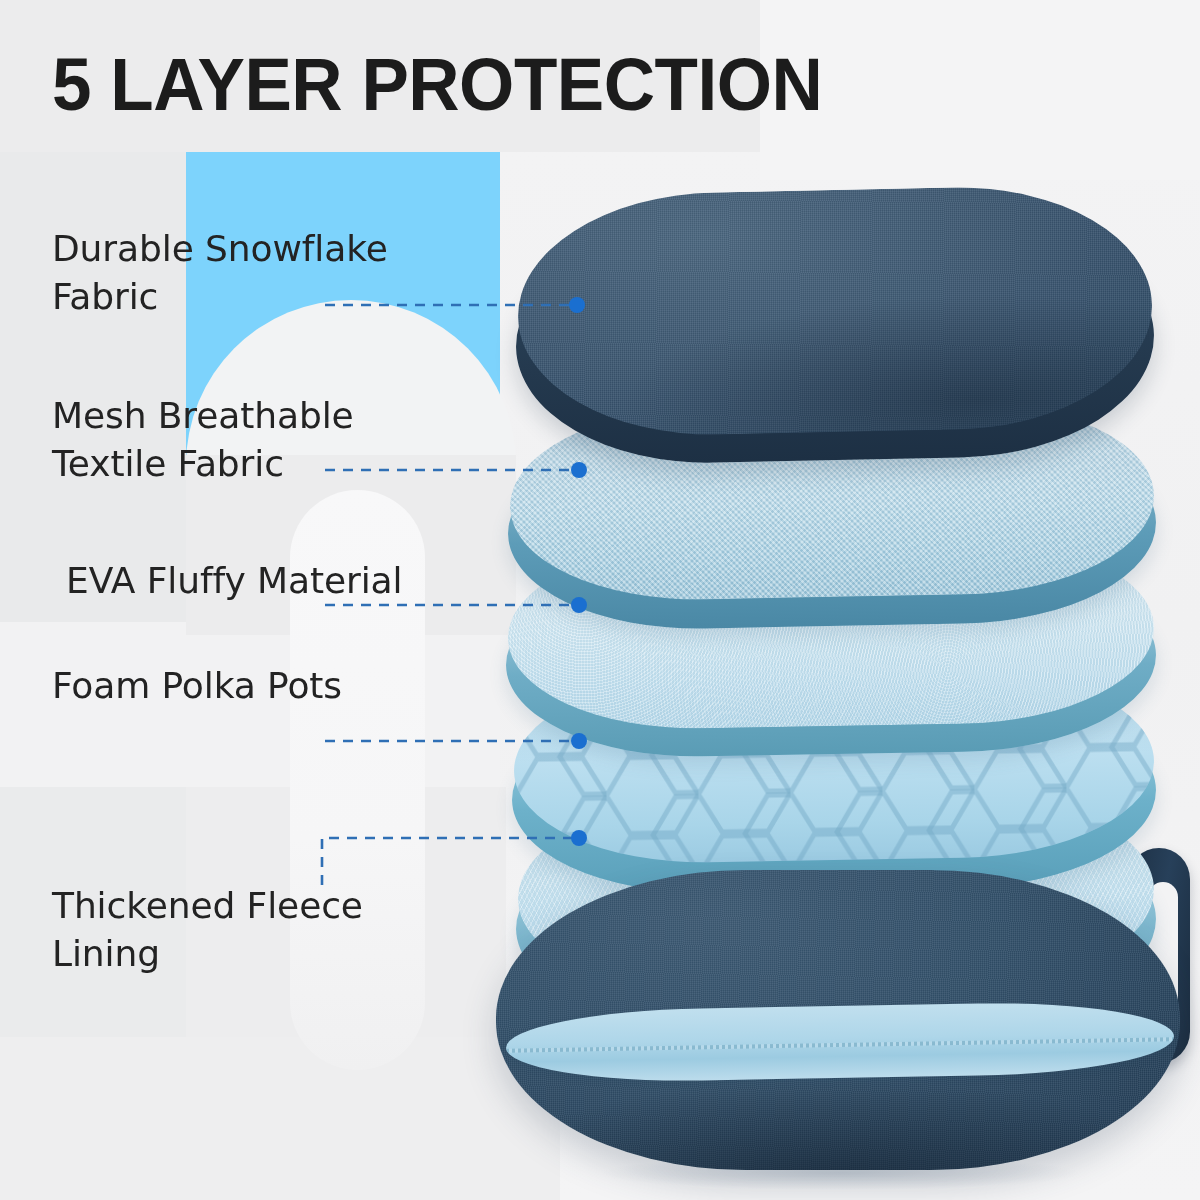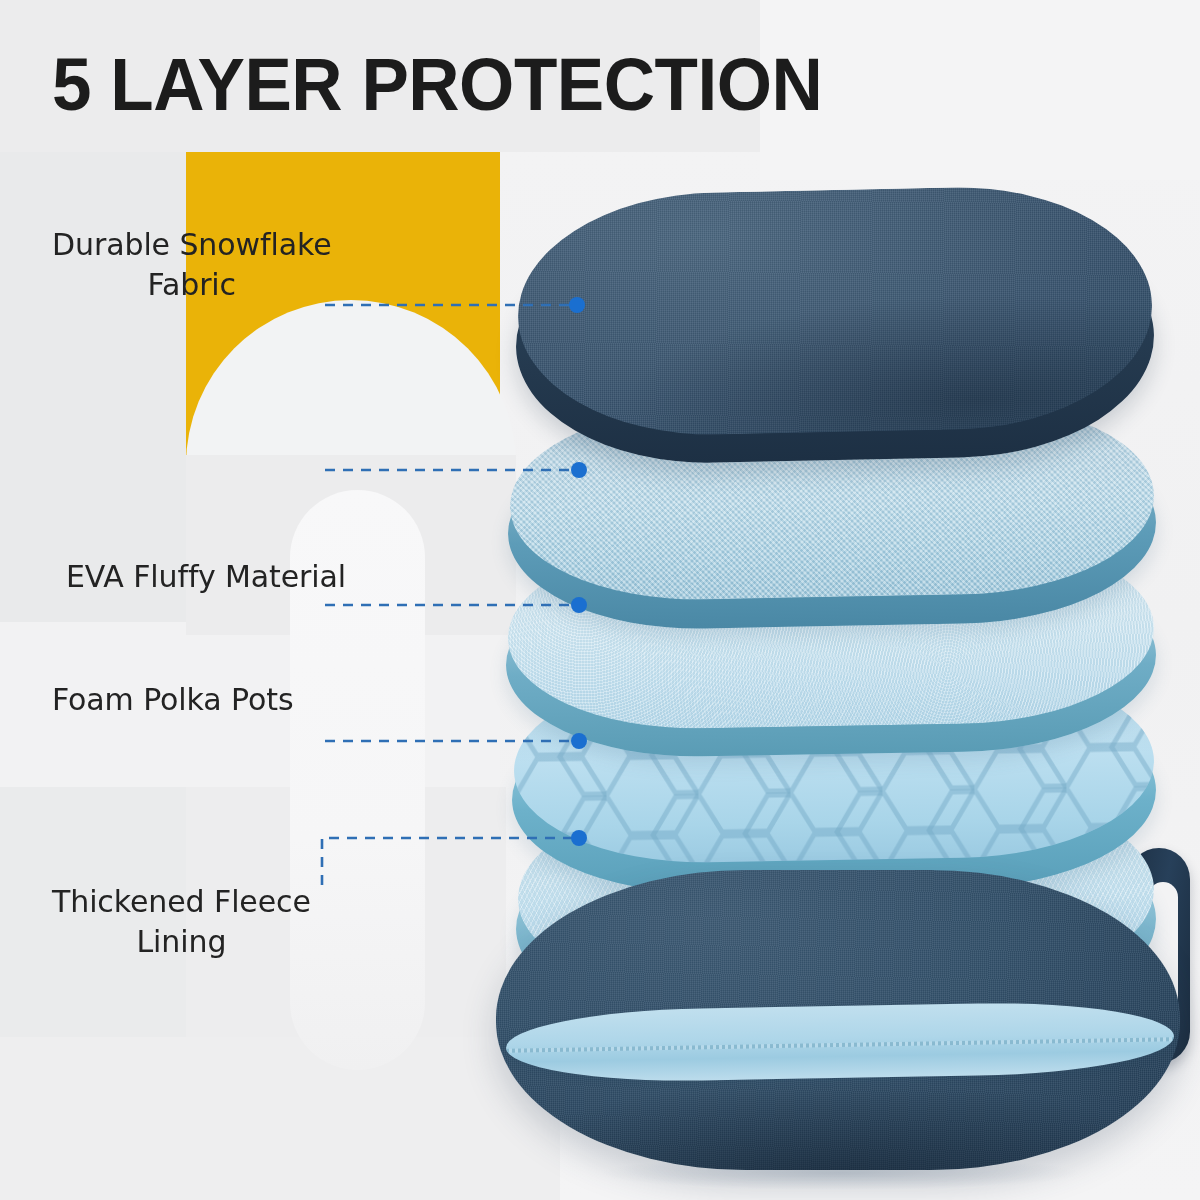--- a/index.html
+++ b/index.html
@@ -2,21 +2,21 @@
 <html><head>
 <meta charset="utf-8">
 <style>
   html,body{margin:0;padding:0;}
   body{
     width:1200px;height:1200px;overflow:hidden;
     font-family:"DejaVu Sans", sans-serif;
     background:#eceded;
     position:relative;
   }
-  #stage{position:absolute;inset:0;width:1200px;height:1200px;overflow:hidden;background:#eab308;text-align:center;}
+  #stage{position:absolute;inset:0;width:1200px;height:1200px;overflow:hidden;background:#7dd3fc;}
 
   
   .bg-panel{position:absolute;pointer-events:none;}
   #bg-top-right{left:760px;top:0;width:440px;height:180px;background:#f4f4f5;}
   #bg-top-strip{left:0;top:0;width:760px;height:152px;background:#ececed;}
   #bg-left-upper{left:0;top:152px;width:186px;height:470px;background:#e9eaeb;}
   #bg-mid-left{left:0;top:622px;width:500px;height:165px;background:#f2f2f3;}
   #bg-lower-left{left:0;top:787px;width:186px;height:413px;background:#eaebec;}
   #bg-lower-band{left:186px;top:787px;width:320px;height:250px;background:#ededee;}
   #bg-right-wash{left:500px;top:150px;width:700px;height:1050px;
@@ -51,30 +51,30 @@
     line-height:1;
     transform:scaleX(0.96);
     transform-origin:left top;
     white-space:nowrap;
   }
 
   
   .label{
     position:absolute;
     font-family:"DejaVu Sans", sans-serif;
-    font-size:30px;
+    font-size:36px;
     line-height:1.33;
     color:#232323;
     white-space:pre-line;
     letter-spacing:-0.1px;
   }
   #label-0{left:52px;top:225px;}
   #label-1{left:52px;top:392px;}
   #label-2{left:52px;top:557px;margin-left:14px;}
-  #label-3{left:52px;top:680px;}
+  #label-3{left:52px;top:662px;}
   #label-4{left:52px;top:882px;}
 
   
   #leaders{position:absolute;left:0;top:0;width:1200px;height:1200px;pointer-events:none;}
 
   
   #stack{position:absolute;left:0;top:0;width:1200px;height:1200px;}
 
   
   .pad{
@@ -305,18 +305,20 @@
       <circle cx="579" cy="605" r="8"></circle>
       <circle cx="579" cy="741" r="8"></circle>
       <circle cx="579" cy="838" r="8"></circle>
     </g>
   </svg>
 
   <div id="title">5 LAYER PROTECTION</div>
 
   <div class="label" id="label-0">Durable Snowflake
 Fabric</div>
+  <div class="label" id="label-1">Mesh Breathable
+Textile Fabric</div>
   <div class="label" id="label-2">EVA Fluffy Material</div>
   <div class="label" id="label-3">Foam Polka Pots</div>
   <div class="label" id="label-4">Thickened Fleece
 Lining</div>
 
 </div>
 
 </body></html>

